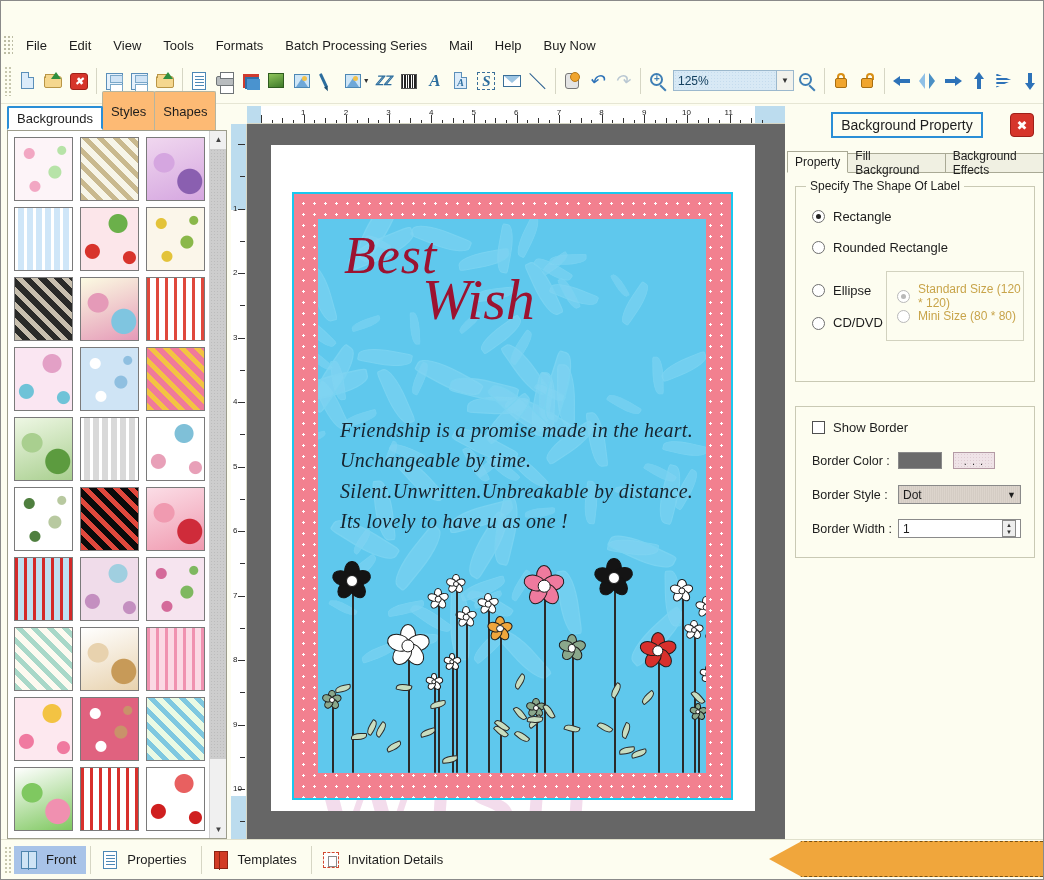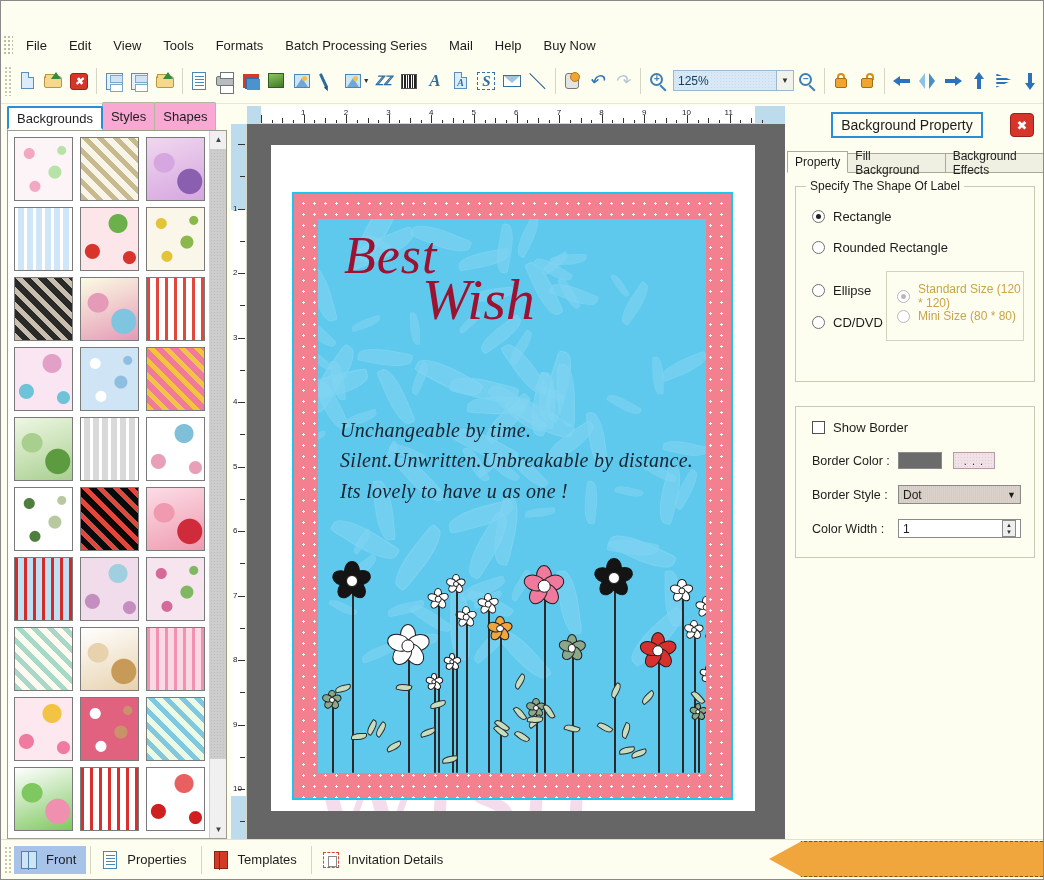--- a/index.html
+++ b/index.html
@@ -132,22 +132,22 @@
     display:flex; align-items:center; justify-content:center; font-size: 8px; color: #333;
   }
 
   
   .leftpanel {
     position: absolute; left: 2px; top: 105px; width: 226px; height: 733px;
     background: #fdfdf0;
   }
   .ltabs { display: flex; height: 24px; align-items: flex-end; padding-left: 4px; }
   .ltab {
-    height: 28px; padding: 0 8px; font-size: 13px; color: #1d1d1d;
-    background: #f9a8d4; border: 1px solid #b5b5a0; border-bottom: none;
+    height: 39px; padding: 0 8px; font-size: 13px; color: #1d1d1d;
+    background: #fdba74; border: 1px solid #b5b5a0; border-bottom: none;
     display: flex; align-items: center; margin-right: -1px;
     border-radius: 2px 2px 0 0;
   }
   .ltab.active {
     background: #ffffff; height: 24px; border: 2px solid #2a8ed6; border-bottom: 2px solid #ffffff;
     font-weight: normal; z-index: 3; position: relative;
   }
   .thumbarea {
     position: absolute; left: 4px; top: 24px; width: 220px; height: 709px;
     background: #ffffff; border: 1px solid #9d9d8c;
@@ -829,20 +829,21 @@
                 <div class="lf" style="left: -6.07442%; top: 24.164%; transform: rotate(221.583deg) scale(0.556647);"></div>
                 <div class="lf" style="left: 55.0487%; top: 28.9079%; transform: rotate(107.552deg) scale(1.35398);"></div>
                 <div class="lf" style="left: 51.5628%; top: 11.1827%; transform: rotate(245.373deg) scale(1.13649);"></div>
                 <div class="lf" style="left: -6.65569%; top: 19.1365%; transform: rotate(43.9352deg) scale(0.793083);"></div>
               </div>
             <div class="card-title">
               <div class="ct1">Best</div>
               <span class="ct2">Wish</span>
             </div>
             <div class="card-msg">
+              <div>Friendship is a promise made in the heart.</div>
               <div>Unchangeable by time.</div>
               <div>Silent.Unwritten.Unbreakable by distance.</div>
               <div>Its lovely to have u as one !</div>
             </div>
             <div class="flowers" id="flowers">
                 <div class="stem" style="left: 34px; height: 185px;"></div>
                 <div class="blossom" style="width: 40px; height: 40px; left: 14px; bottom: 171.667px;">
                   <div class="petal" style="width: 15.2px; height: 20.8px; background: rgb(20, 20, 20); border-color: rgb(20, 20, 20); left: 12.4px; top: 0px; transform-origin: 50% 20px; transform: rotate(0deg);"></div>
                   <div class="petal" style="width: 15.2px; height: 20.8px; background: rgb(20, 20, 20); border-color: rgb(20, 20, 20); left: 12.4px; top: 0px; transform-origin: 50% 20px; transform: rotate(72deg);"></div>
                   <div class="petal" style="width: 15.2px; height: 20.8px; background: rgb(20, 20, 20); border-color: rgb(20, 20, 20); left: 12.4px; top: 0px; transform-origin: 50% 20px; transform: rotate(144deg);"></div>
@@ -1074,21 +1075,21 @@
         <span>Rectangle</span>
       </div>
       <div class="radio-row" style="position:absolute; left:16px; top:53px;">
         <span class="radio"></span>
         <span>Rounded Rectangle</span>
       </div>
       <div class="radio-row" style="position:absolute; left:16px; top:96px;">
         <span class="radio"></span>
         <span>Ellipse</span>
       </div>
-      <div class="radio-row" style="position:absolute; left:16px; top:128px;">
+      <div class="radio-row" style="position:absolute; left:16px; top:128px;align-items:flex-end;">
         <span class="radio"></span>
         <span>CD/DVD</span>
       </div>
 
       <div class="subbox" style="left:90px; top:84px; width:138px; height:70px;">
         <div class="radio-row" style="position:absolute; left:10px; top:10px;">
           <span class="radio dim checked"></span>
           <span class="dimtext">Standard Size (120 * 120)</span>
         </div>
         <div class="radio-row" style="position:absolute; left:10px; top:37px;">
@@ -1112,21 +1113,21 @@
 
       <div style="position:absolute; left:16px; top:78px; display:flex; align-items:center; width:210px;">
         <span class="fieldlabel" style="width:86px;">Border Style :</span>
         <span class="selectbox">
           <span>Dot</span>
           <span class="cv">▼</span>
         </span>
       </div>
 
       <div style="position:absolute; left:16px; top:112px; display:flex; align-items:center; width:210px;">
-        <span class="fieldlabel" style="width:86px;">Color Width :</span>
+        <span class="fieldlabel" style="width:86px;">Border Width :</span>
         <span class="spinbox">
           <span>1</span>
           <span class="spin">
             <i>▲</i>
             <i>▼</i>
           </span>
         </span>
       </div>
     </div>
   </div>

